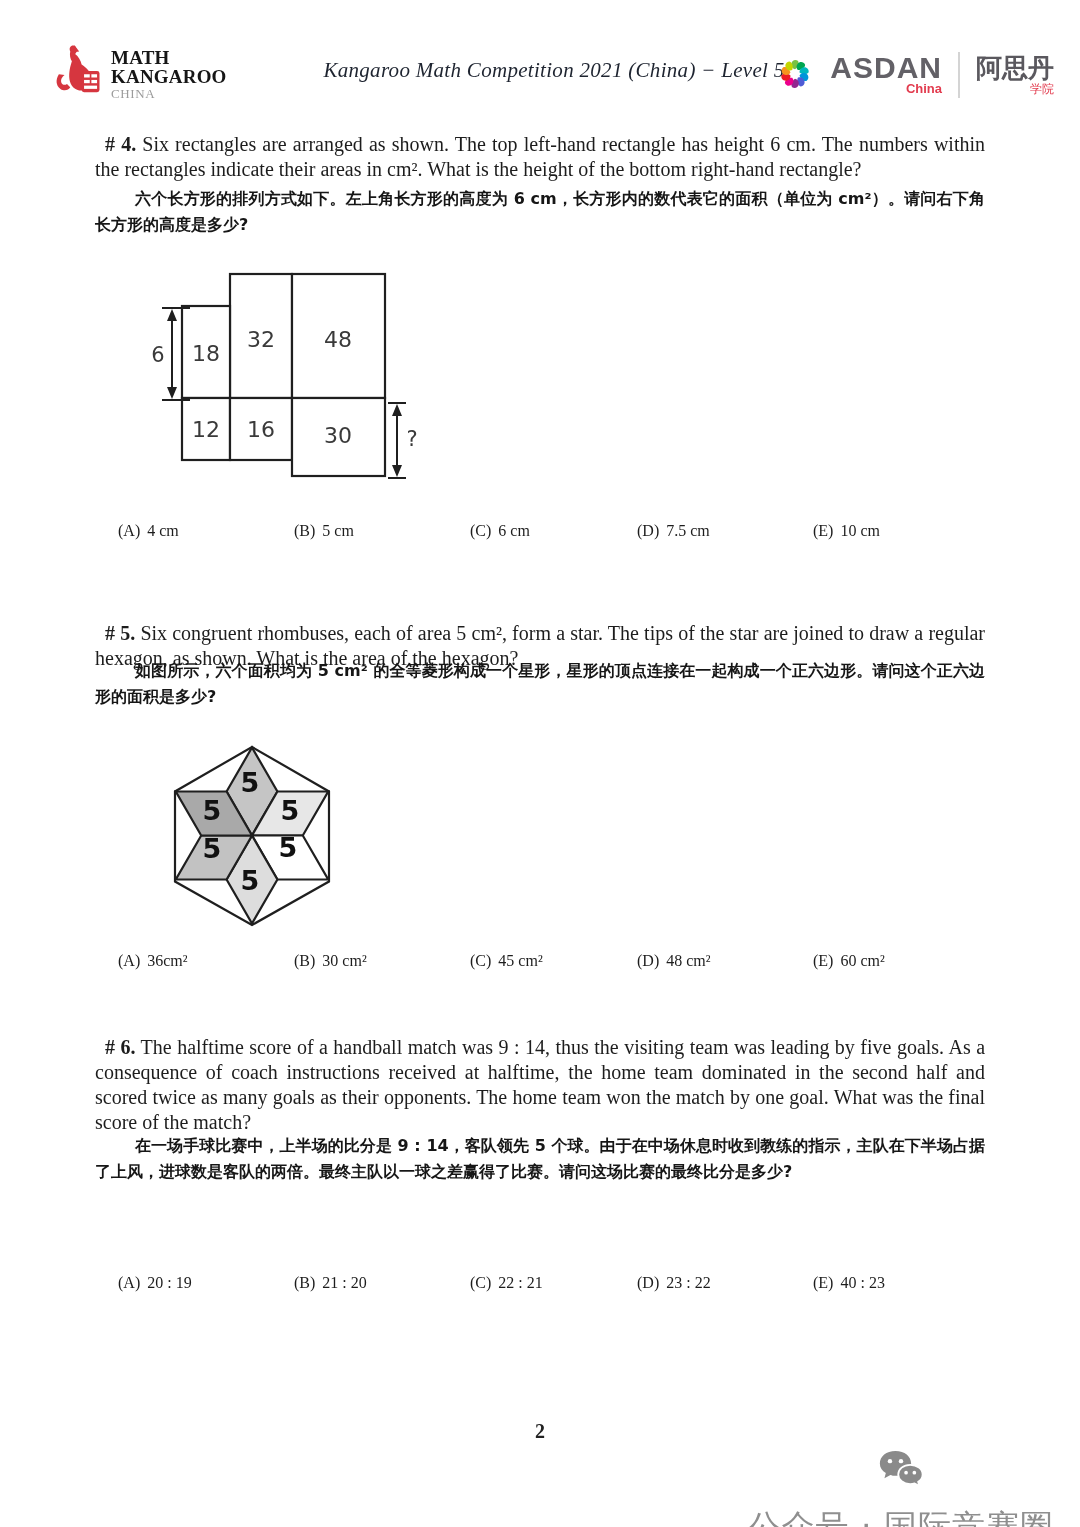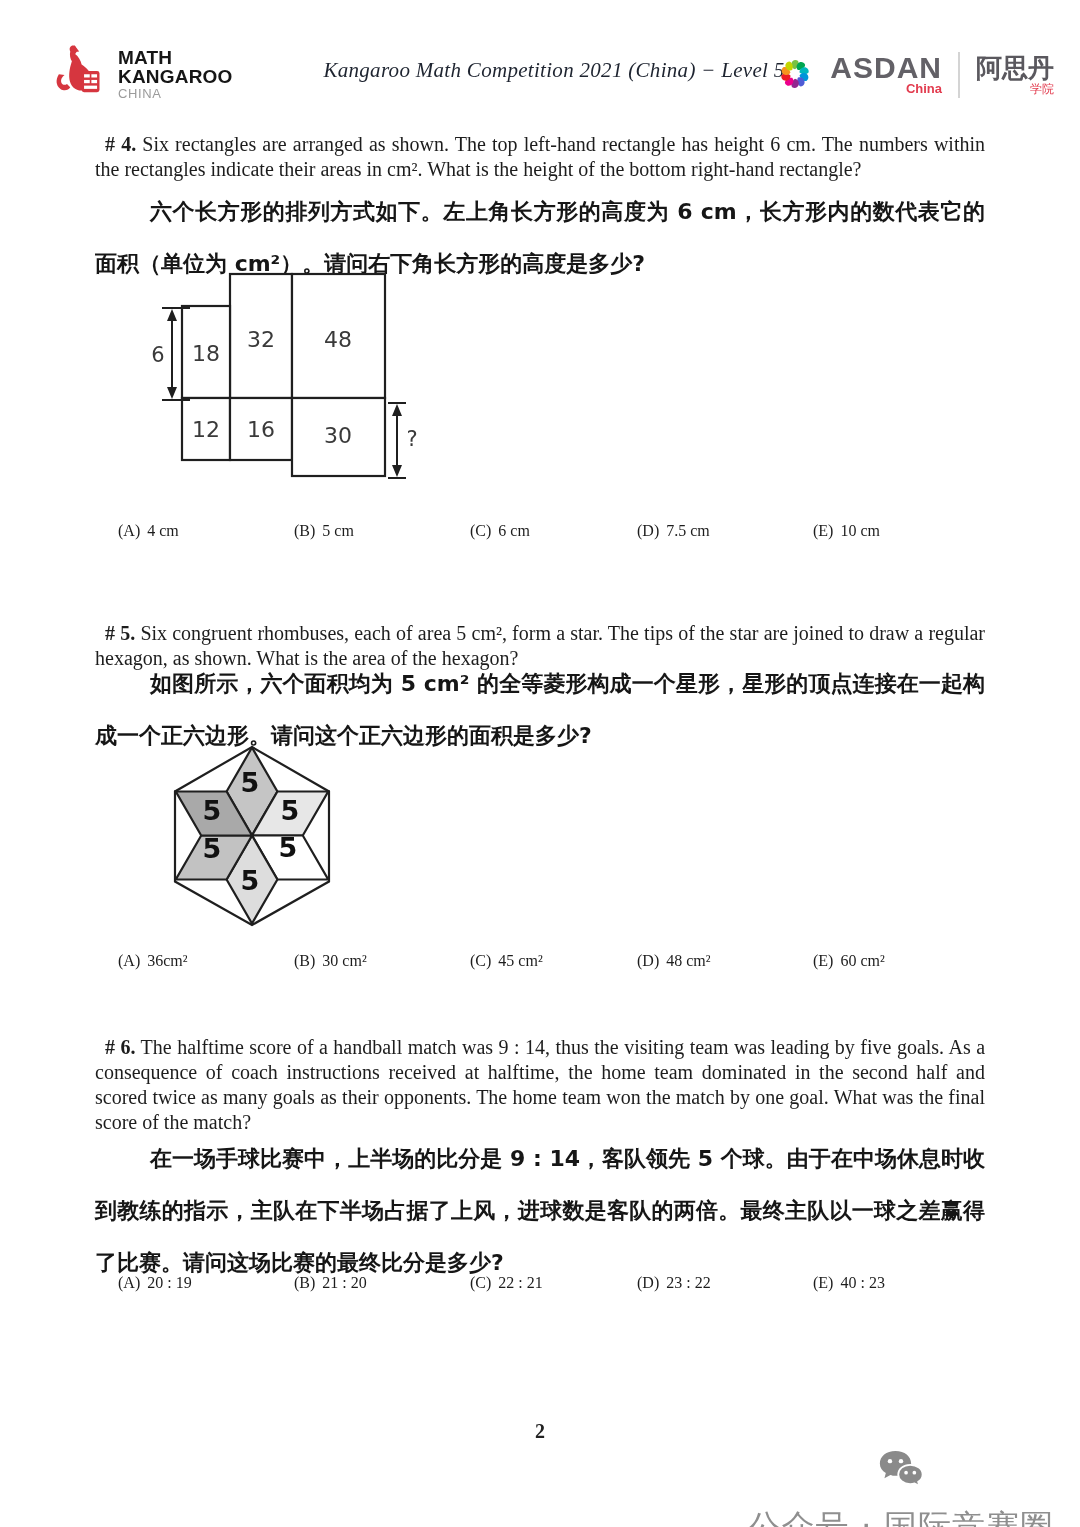--- a/index.html
+++ b/index.html
@@ -5,21 +5,21 @@
   * { box-sizing: border-box; }
   html,body { margin:0; padding:0; }
   body {
     width:1080px; height:1527px; background:#ffffff; position:relative;
     font-family:"Liberation Serif", serif; color:#202020; overflow:hidden;
   }
   .abs { position:absolute; }
 
   
   .klogo { left:54px; top:42px; display:flex; align-items:flex-start; }
-  .kl-text { margin-left:12px; font-family:Liberation Sans, sans-serif; padding-top:6px; }
+  .kl-text { margin-left:5px; font-family:Liberation Serif, serif; padding-top:6px; }
   .kl-l1, .kl-l2 { font-weight:bold; font-size:19px; line-height:19px; color:#161616; letter-spacing:0.2px; }
   .kl-l3 { font-size:13px; line-height:16px; color:#9b9b9b; letter-spacing:0.6px; }
 
   .title { left:0; right:0; top:58px; text-align:center; font-style:italic;
            font-size:21px; color:#1e2430; letter-spacing:0.3px;padding-left:28px; }
 
   .alogo { right:26px; top:52px; display:flex; align-items:center; gap:16px; }
   .a-col { display:flex; flex-direction:column; align-items:flex-end; }
   .a-name { font-family:"Liberation Sans", sans-serif; font-weight:bold; font-size:30px;
             line-height:28px; color:#636167; letter-spacing:1px; }
@@ -28,21 +28,21 @@
   .a-div { width:2px; height:46px; background:#d4d4d4; }
   .a-cn { font-family:"DejaVu Sans", sans-serif; font-size:26px; font-weight:bold;
           line-height:28px; color:#5a585e; }
   .a-sub { font-family:"DejaVu Sans", sans-serif; font-size:12px; color:#e23b4e; line-height:14px; }
 
   
   .en-par { left:95px; width:890px; text-align:justify; font-size:20px; line-height:25px;
             text-indent:10px; color:#1d1d1d; }
   .pnum { font-weight:bold; }
   .zh-par { left:95px; width:890px; text-align:justify; font-family:"DejaVu Sans", sans-serif;
-            font-weight:600; font-size:22px; line-height:52px; text-indent:2.5em; color:#161616; }
+            font-weight:600; font-size:16px; line-height:26px; text-indent:2.5em; color:#161616; }
 
   .opt-row { left:95px; width:890px; height:28px; font-size:16px; color:#1d1d1d; }
   .opt { position:absolute; white-space:nowrap; }
   .opt .gap { display:inline-block; width:7px; }
   .o1 { left:23px; } .o2 { left:199px; } .o3 { left:375px; } .o4 { left:542px; } .o5 { left:718px; }
 
   
   .fig4 { left:150px; top:270px; }
   .fig5 { left:165px; top:740px; }
   svg text.num { font-family:"DejaVu Sans", sans-serif; font-size:22px; fill:#3a3a3a; }

